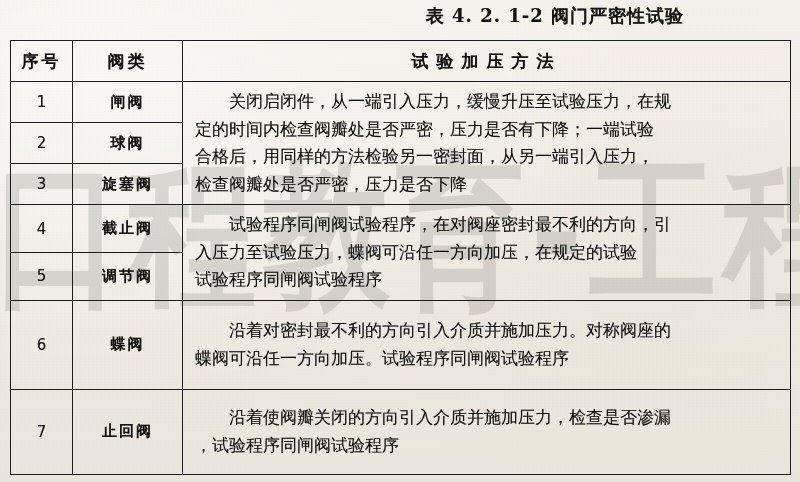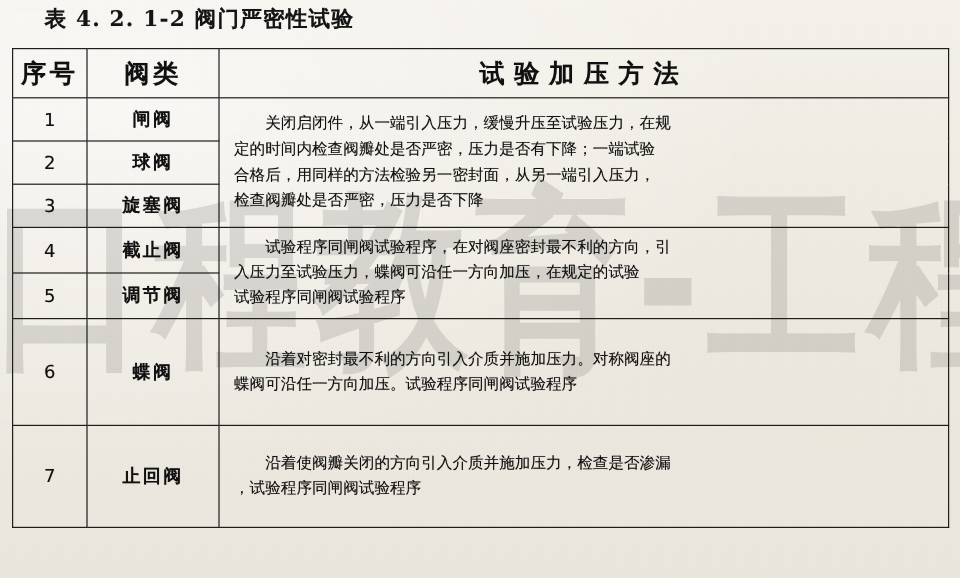--- a/index.html
+++ b/index.html
@@ -49,27 +49,26 @@
     user-select: none;
     transform: scaleY(1.25);
     transform-origin: left top;
   }
 
   .title {
     position: absolute;
     top: 4px;
     left: 0;
     width: 684px;
-    text-align: left;
+    text-align: right;
     font-family: "DejaVu Serif", "Liberation Serif", serif;
     font-weight: 700;
     font-size: 18px;
     color: #141414;
     letter-spacing: 1px;
-    margin-left: 37px;
   }
 
   .table-wrap {
     position: absolute;
     left: 10px;
     top: 40px;
     width: 780px;
   }
 
   table.valve-table {
@@ -84,21 +83,21 @@
   table.valve-table th, table.valve-table td {
     color: #101010;
     font-family: "DejaVu Sans", "Liberation Sans", sans-serif;
   }
   col.c-no    { width: 62px; }
   col.c-type  { width: 110px; }
   col.c-method{ width: 608px; }
 
   thead th {
     height: 38px;
-    font-size: 21px;
+    font-size: 17px;
     font-weight: 700;
     text-align: center;
     letter-spacing: 3px;
   }
   thead th.method-head {
     letter-spacing: 8px;
   }
 
   td.no, td.type {
     text-align: center;
@@ -106,21 +105,21 @@
     font-size: 15px;
     font-weight: 700;
     letter-spacing: 2px;
   }
   td.no {
     font-weight: 400;
     letter-spacing: 0;
   }
   td.method {
     vertical-align: middle;
-    font-size: 13px;
+    font-size: 17px;
     line-height: 1.62;
     padding: 6px 10px 6px 12px;
     text-align: justify;
     text-justify: inter-ideograph;
   }
   td.method p {
     margin: 0;
     text-indent: 2em;
   }
   td.method p.cont {

